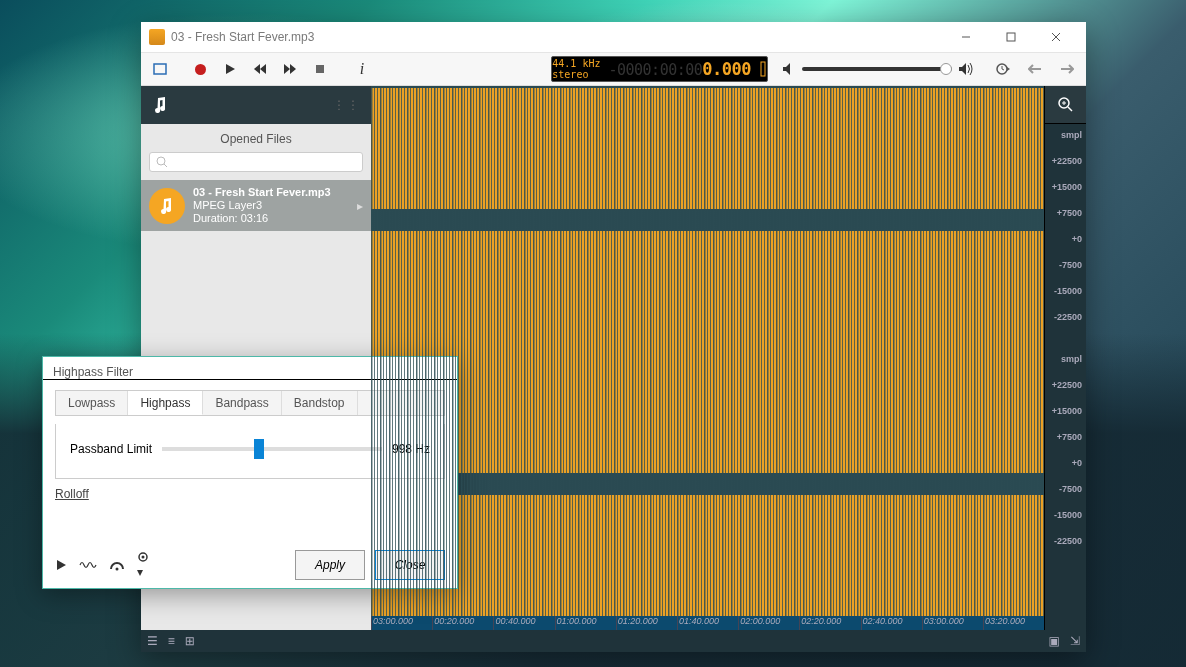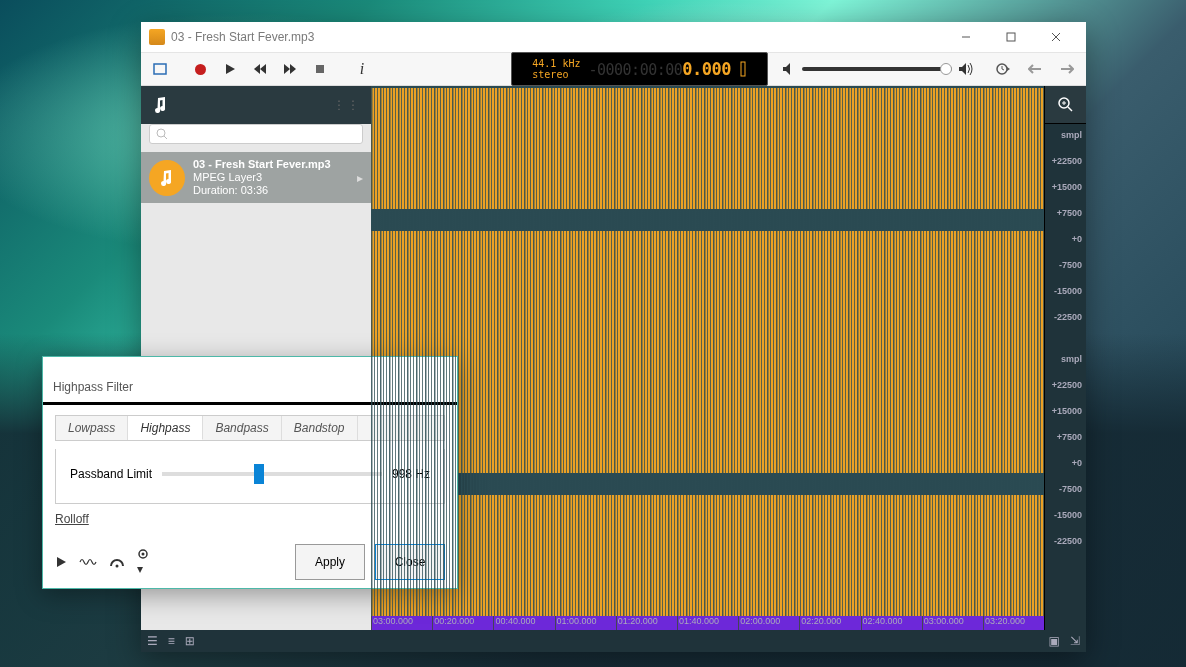--- a/index.html
+++ b/index.html
@@ -11,21 +11,21 @@
 .app-icon { width: 16px; height: 16px; background: linear-gradient(#f5a623,#d4881a); border-radius: 2px; margin-right: 6px; }
 .win-title { flex: 1; font-size: 12px; color: #7a7a7a; }
 .winbtns { display: flex; gap: 0; }
 .winbtn { width: 45px; height: 28px; display: flex; align-items: center; justify-content: center; color: #555; cursor: pointer; }
 .menubar { height: 22px; display: flex; align-items: center; padding: 0 6px; gap: 2px; }
 .menuitem { padding: 2px 8px; color: #333; cursor: pointer; }
 .menuitem.help { color: #aaa; }
 .toolbar { height: 34px; background: #f7f7f7; border-top: 1px solid #e5e5e5; border-bottom: 1px solid #ddd; display: flex; align-items: center; padding: 0 6px; gap: 4px; }
 .tbtn { width: 26px; height: 26px; display: flex; align-items: center; justify-content: center; color: #444; cursor: pointer; border-radius: 2px; }
 .rec-dot { width: 11px; height: 11px; background: #c51e1e; border-radius: 50%; }
-.lcd { margin-left: auto; height: 34px; background: #000; border: 1px solid #555; display: flex; align-items: center; padding: 0 20px; gap: 8px; font-family: monospace; border-radius: 2px; }
+.lcd { margin-left: auto; height: 26px; background: #000; border: 1px solid #555; display: flex; align-items: center; padding: 0 0; gap: 8px; font-family: monospace; border-radius: 2px; }
 .lcd-left { color: #f5a623; font-size: 10px; line-height: 11px; }
 .lcd-time { color: #333; font-size: 15px; letter-spacing: -.5px; }
 .lcd-time .zero { color: #f5a623; font-weight: bold; font-size: 17px; }
 .vol { display: flex; align-items: center; gap: 6px; margin-left: 10px; }
 .vol-track { width: 150px; height: 4px; background: #333; position: relative; border-radius: 2px; }
 .vol-thumb { position: absolute; right: 0; top: -4px; width: 12px; height: 12px; background: #fff; border: 1px solid #999; border-radius: 50%; }
 .tool-right { display: flex; align-items: center; gap: 6px; margin-left: 12px; color: #888; }
 .workspace { flex: 1; display: flex; background: #2a4a52; overflow: hidden; position: relative; }
 .sidebar { width: 230px; background: #e8e8e8; display: flex; flex-direction: column; }
 .sb-head { height: 38px; background: #2a3a40; display: flex; align-items: center; padding: 0 10px; color: #fff; }
@@ -38,45 +38,45 @@
 .file-meta { color: #fff; font-size: 11px; line-height: 13px; }
 .file-meta .fname { font-weight: 600; }
 .wave-area { flex: 1; background: #2a4a52; position: relative; overflow: hidden; }
 .wave-area::after { content:""; position:absolute; inset:2px 0 14px 0; background:
   linear-gradient(to bottom, #f5a623 46%, rgba(43,75,83,0) 46%, rgba(43,75,83,0) 54%, #f5a623 54%) 0 0/100% 50% repeat-y; opacity:.95; mix-blend-mode:normal;
 }
 .wave-area .wtex { position:absolute; inset:2px 0 14px 0; background:
   repeating-linear-gradient(90deg, rgba(43,75,83,.75) 0 1px, transparent 1px 3px),
   repeating-linear-gradient(90deg, rgba(43,75,83,.4) 0 2px, transparent 2px 9px);
   z-index:1; }
-.timeline { position: absolute; bottom: 0; left: 0; right: 0; height: 14px; background: #6d28d9; display: flex; color: #aab; font-size: 9px; }
+.timeline { position: absolute; bottom: 0; left: 0; right: 0; height: 14px; background: #0c4a6e; display: flex; color: #aab; font-size: 9px; font-style: italic; }
 .timeline span { flex: 1; text-align: left; padding-left: 1px; border-left: 1px solid #445; }
 .amp-scale { width: 42px; background: #1f333a; color: #aab; font-size: 9px; position: relative; border-left: 1px solid #000; }
 .amp-scale .head { height: 38px; display:flex; align-items:center; justify-content:center; background:#2a3a40; color:#fff; border-bottom:1px solid #000; }
 .amp-scale .lbl { position: absolute; right: 4px; font-weight: bold; }
 .bottombar { height: 22px; background: #1f333a; display: flex; align-items: center; padding: 0 6px; gap: 10px; color: #aab; }
 .bottombar .ico { cursor:pointer; }
 
 
 .dialog { position: absolute; left: 42px; top: 356px; width: 416px; height: 233px; background: #fff; border: 1px solid #4db8a8; box-shadow: 0 6px 24px rgba(0,0,0,.35); display: flex; flex-direction: column; font-size: 12px; }
-.dlg-title { padding: 8px 10px 8px; color: #555; border-bottom: 3px solid #000000; margin-top: 15px; }
+.dlg-title { padding: 8px 10px 0; color: #555; border-bottom: 1px solid #000000; }
 .dlg-body { padding: 10px 12px 6px; flex:1; display:flex; flex-direction:column; gap:8px; }
 .tabstrip { display: flex; border: 1px solid #ccc; border-bottom: 1px solid #ccc; background: #f4f4f4; height: 26px; }
-.tabstrip .tab { padding: 5px 12px; color: #555; cursor: pointer; border-right: 1px solid #ddd; font-style: italic; }
+.tabstrip .tab { padding: 5px 12px; color: #555; cursor: pointer; border-right: 1px solid #ddd; }
 .tabstrip .tab.active { background: #fff; border-bottom: 1px solid #fff; position: relative; top: 0; font-weight: 500; color: #333; }
 .panel { border: 1px solid #ccc; border-top: none; padding: 18px 14px 22px; display: flex; align-items: center; gap: 10px; }
 .slider { flex: 1; height: 4px; background: #ddd; position: relative; }
 .slider .thumb { position: absolute; top: -8px; width: 10px; height: 20px; background: #0a84d6; }
 .rowf { display: flex; align-items: center; gap: 10px; }
 .rowf label { width: 110px; color: #444; text-decoration: underline; }
 .select { flex:1; height: 22px; border: 1px solid #bbb; background: #eee; display: flex; align-items: center; justify-content: space-between; padding: 0 6px; color: #333; }
 .dlg-foot { display: flex; align-items: center; padding: 4px 12px 8px; gap: 8px; }
 .dlg-foot .icons { display:flex; gap:12px; color:#333; align-items:center; }
 .dlg-foot .btns { margin-left:auto; display:flex; gap:10px; }
-.btn { min-width: 70px; height: 36px; border: 1px solid #999; background: #f4f4f4; display:flex; align-items:center; justify-content:center; cursor:pointer; }
+.btn { min-width: 70px; height: 30px; border: 1px solid #999; background: #f4f4f4; display:flex; align-items:center; justify-content:center; cursor:pointer;font-style:italic; }
 .btn.primary { border: 1.5px solid #0a84d6; }
 svg { display:block; }
 </style>
 </head>
 <body>
 
 <div class="desktop">
 
   <div class="appwin">
     <div class="titlebar">
@@ -189,37 +189,38 @@
     </div>
 
     <div class="workspace">
       <div class="sidebar">
         <div class="sb-head">
           <svg width="20" height="20">
               <path d="M7,3 L14,2 L14,13 A2.5,2.5 0 1 1 11.5,11 L11.5,5 L9,5.5 L9,15 A2.5,2.5 0 1 1 6.5,13 Z" fill="#fff"></path>
             </svg>
           <span class="drag">⋮⋮</span>
         </div>
+        <div class="sb-title">Opened Files</div>
         <div class="sb-search">
           <svg width="12" height="12">
               <circle cx="5" cy="5" r="4" fill="none" stroke="#bbb"></circle>
               <line x1="8" y1="8" x2="11" y2="11" stroke="#bbb"></line>
             </svg>
           <input style="border: none; outline: none; flex: 1 1 0%; margin-left: 4px; font-size: 11px;" placeholder="">
         </div>
         <div class="file-item">
           <div class="file-ico">
             <svg width="20" height="20">
                 <path d="M7,3 L14,2 L14,13 A2.5,2.5 0 1 1 11.5,11 L11.5,5 L9,5.5 L9,15 A2.5,2.5 0 1 1 6.5,13 Z" fill="#fff"></path>
               </svg>
           </div>
           <div class="file-meta">
             <div class="fname">03 - Fresh Start Fever.mp3</div>
             <div>MPEG Layer3</div>
-            <div>Duration: 03:36</div>
+            <div>Duration: 03:16</div>
           </div>
           <span style="margin-left:auto;color:#ddd">▸</span>
         </div>
       </div>
 
       <div class="wave-area">
         <div class="wtex"></div>
         <div class="timeline">
           <span>03:00.000</span>
           <span>00:20.000</span>

